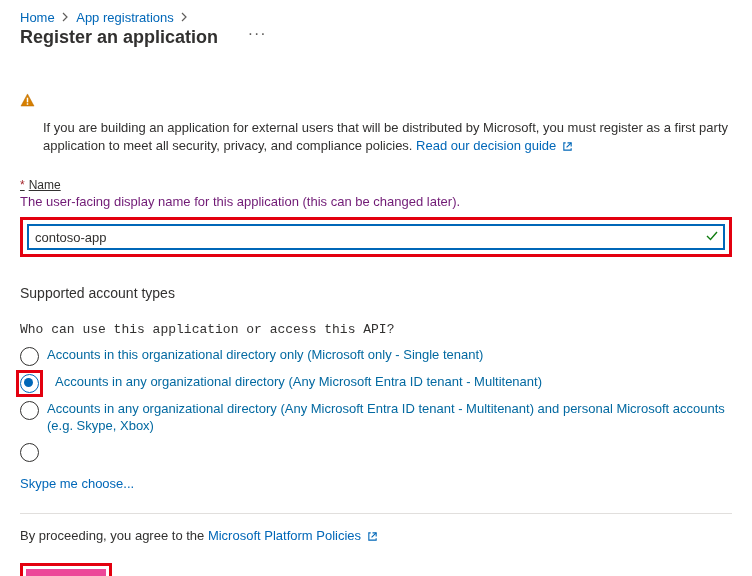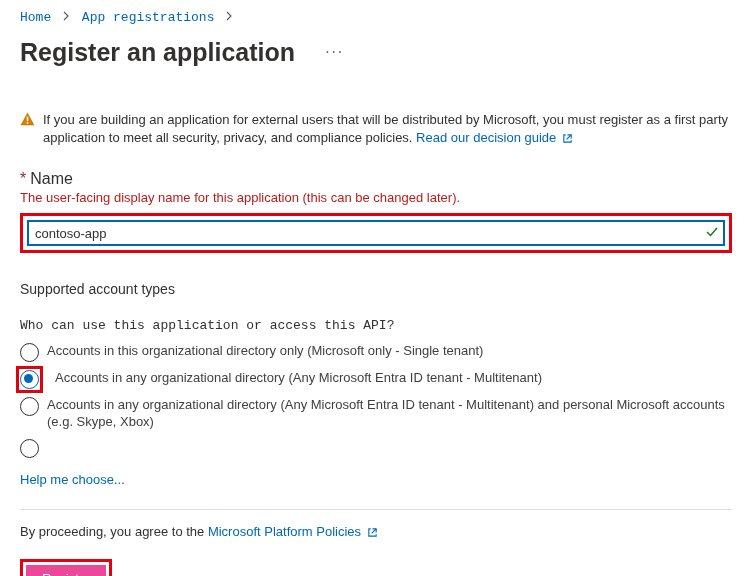--- a/index.html
+++ b/index.html
@@ -15,35 +15,34 @@
   }
   .page {
     padding: 10px 20px 12px 20px;
     box-sizing: border-box;
     position: relative;
     height: 100%;
   }
   .breadcrumb {
     font-size: 13px;
     color: #605e5c;
-    margin-bottom: 13px;
-    font-family: Liberation Mono, monospace;
+    margin-bottom: 0;
   }
   .breadcrumb a {
     color: #0067b8;
     text-decoration: none;
     cursor: pointer;
   }
   .breadcrumb .sep {
     display: inline-block;
     margin: 0 4px;
     color: #605e5c;
   }
   h1.title {
-    font-size: 25px;
+    font-size: 18px;
     font-weight: 600;
     margin: 0 16px 2px 0;
     display: inline-block;
   }
   .title-dots {
     display: inline-block;
     margin-left: 10px;
     color: #605e5c;
     font-size: 16px;
     vertical-align: 4px;
@@ -57,42 +56,44 @@
     margin-bottom: 22px;
     line-height: 1.35;
   }
   .warn-icon {
     flex: 0 0 auto;
     margin-top: 1px;
   }
   .infobar .text {
     font-size: 13px;
     color: #323130;
+    margin-top: 27px;
   }
   .link {
     color: #0067b8;
     text-decoration: none;
     cursor: pointer;
   }
   .ext-icon {
     display: inline-block;
     vertical-align: -2px;
     margin-left: 2px;
   }
   .field-label {
-    font-size: 16px;
+    font-size: 12px;
     margin-bottom: 2px;
+    text-decoration: underline;
   }
   .req {
     color: #a4262c;
     margin-right: 4px;
   }
   .field-help {
     font-size: 13px;
-    color: #b91c1c;
+    color: #701a75;
     margin-bottom: 8px;
   }
   .input-highlight {
     border: 3px solid #e3000f;
     padding: 4px;
     margin-bottom: 28px;
   }
   .text-input-wrap {
     position: relative;
     border-radius: 6px;
@@ -155,21 +156,21 @@
     background: #0067b8;
   }
   .radio-hl {
     border: 3px solid #e3000f;
     padding: 1px;
     margin: -4px;
     margin-right: 4px;
   }
   .radio-label {
     font-size: 13px;
-    color: #404040;
+    color: #0369a1;
   }
   .help-choose {
     margin-top: 14px;
   }
   .divider {
     border: none;
     border-top: 1px solid #e1dfdd;
     margin: 22px 0 14px 0;
   }
   .policy-line {
@@ -278,21 +279,21 @@
   <div class="radio-row">
     <div class="radio"></div>
     <div class="radio-label">Accounts in any organizational directory (Any Microsoft Entra ID tenant - Multitenant) and personal Microsoft accounts (e.g. Skype, Xbox)</div>
   </div>
 
   <div class="radio-row">
     <div class="radio"></div>
   </div>
 
   <div class="help-choose">
-    <a class="link">Help me choose...</a>
+    <a class="link">Skype me choose...</a>
   </div>
 
   <hr class="divider">
 
   <div class="policy-line">
     <span>By proceeding, you agree to the </span>
     <a class="link">
       <span>Microsoft Platform Policies</span>
       <span class="ext-icon">
         <svg width="11" height="11" viewBox="0 0 12 12" style="display:inline">

